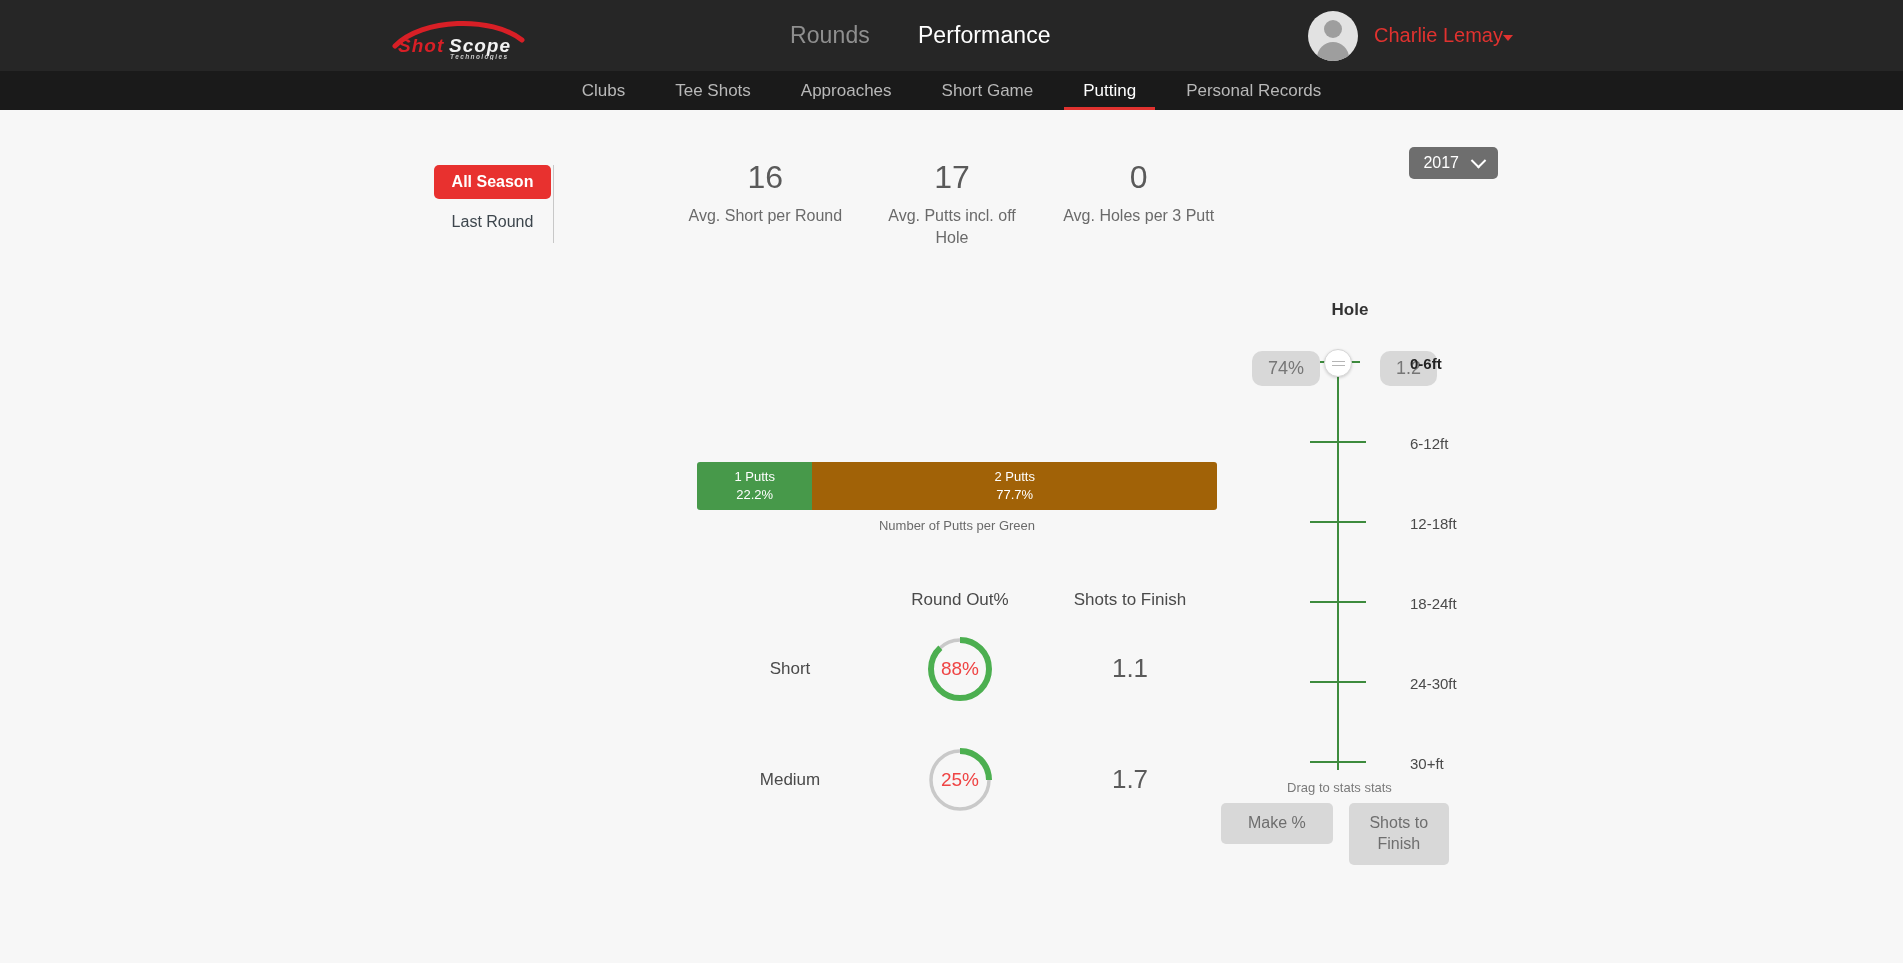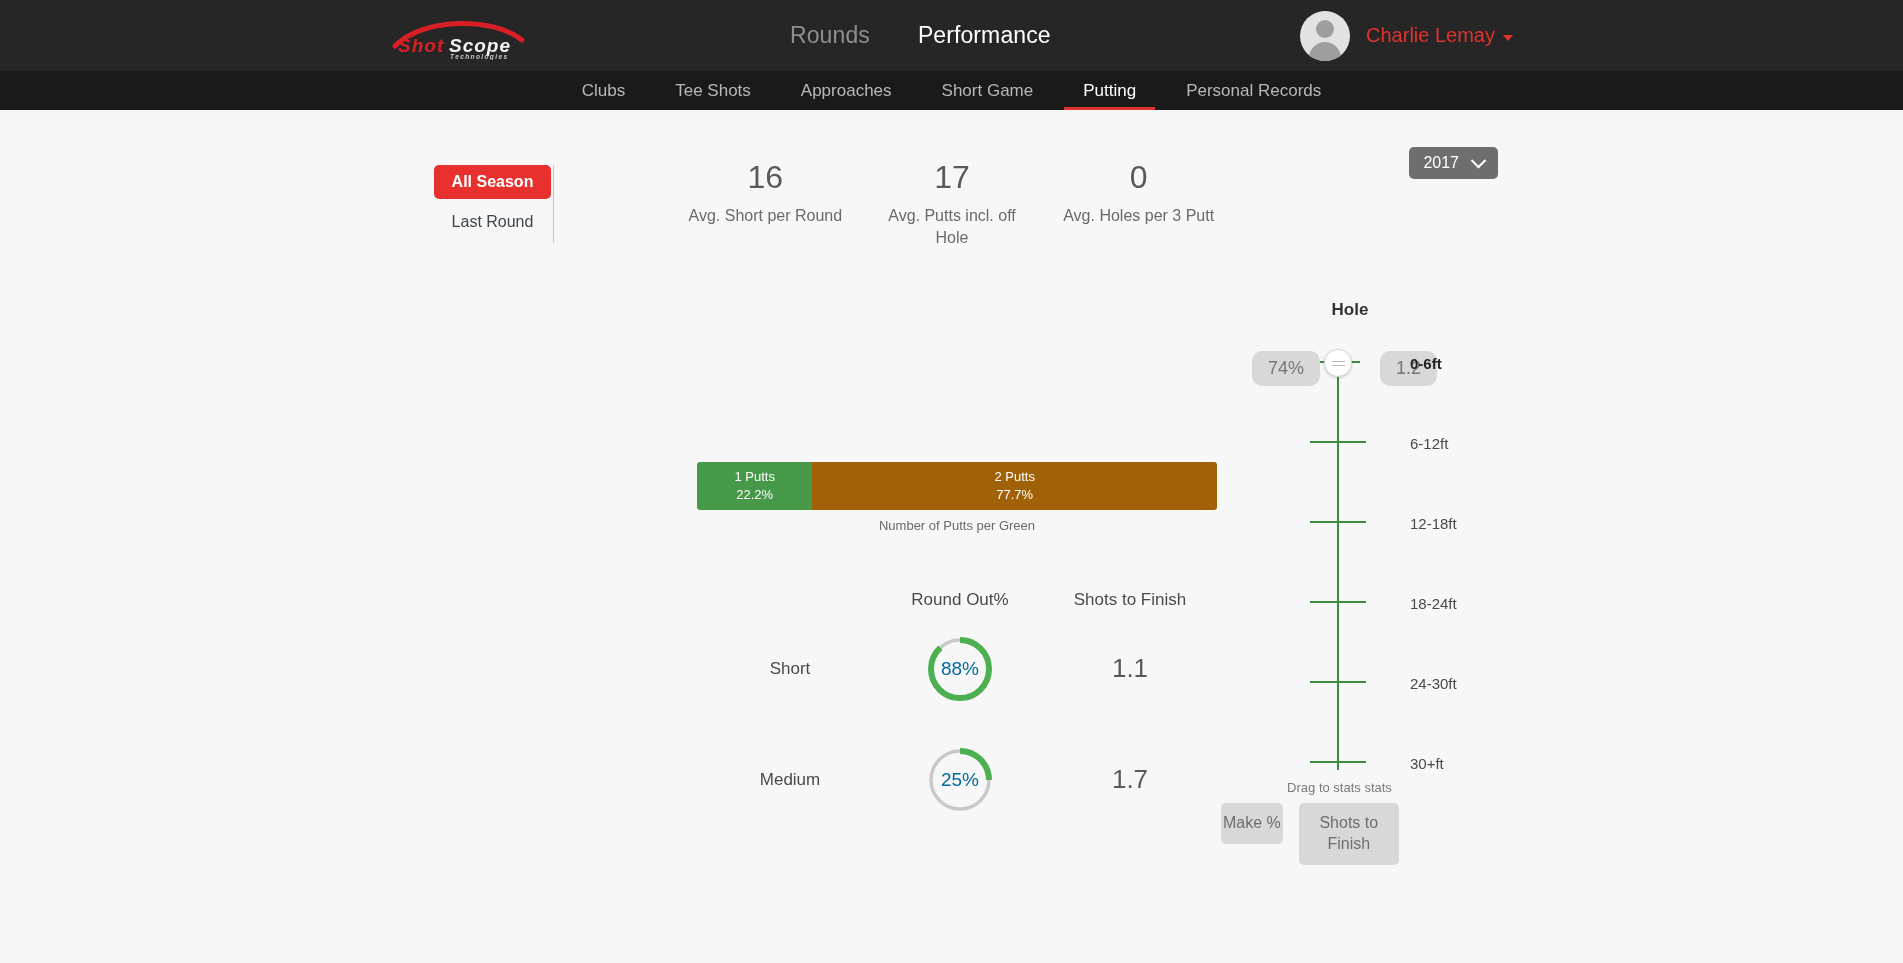--- a/index.html
+++ b/index.html
@@ -77,21 +77,20 @@
     width: 32px; height: 22px;
     border-radius: 16px 16px 0 0;
     background: #9e9e9e;
     left: 9px; top: 31px;
   }
   .username {
     color: #e0322f;
     font-size: 20px;
     display: flex;
     align-items: center;
-    gap: 8px;
     white-space: nowrap;
   }
   .caret-down {
     width: 0; height: 0;
     border-left: 5px solid transparent;
     border-right: 5px solid transparent;
     border-top: 6px solid #e0322f;
     display: inline-block;
     margin-top: 4px;
   }
@@ -270,21 +269,21 @@
     margin: 0 auto;
   }
   .donut svg { display: block; transform: rotate(-90deg); }
   .donut .pct {
     position: absolute;
     inset: 0;
     display: flex;
     align-items: center;
     justify-content: center;
     font-size: 19px;
-    color: #0369a1;
+    color: #ef4444;
   }
   .shots-val {
     font-size: 26px;
     color: #5a5a5a;
     font-weight: 300;
     text-align: center;
   }
 
   
   .slider-panel {
@@ -371,21 +370,21 @@
     gap: 16px;
     align-items: flex-start;
   }
   .mode-btn {
     background: #d8d8d8;
     color: #6e6e6e;
     border: none;
     border-radius: 5px;
     font-size: 16px;
     font-family: inherit;
-    padding: 10px 2px;
+    padding: 10px 27px;
     cursor: pointer;
     line-height: 1.3;
     text-align: center;
   }
   .mode-btn.two-line { width: 100px; padding: 10px 8px; }
 </style>
 </head>
 <body>
 
 <div class="topbar">

